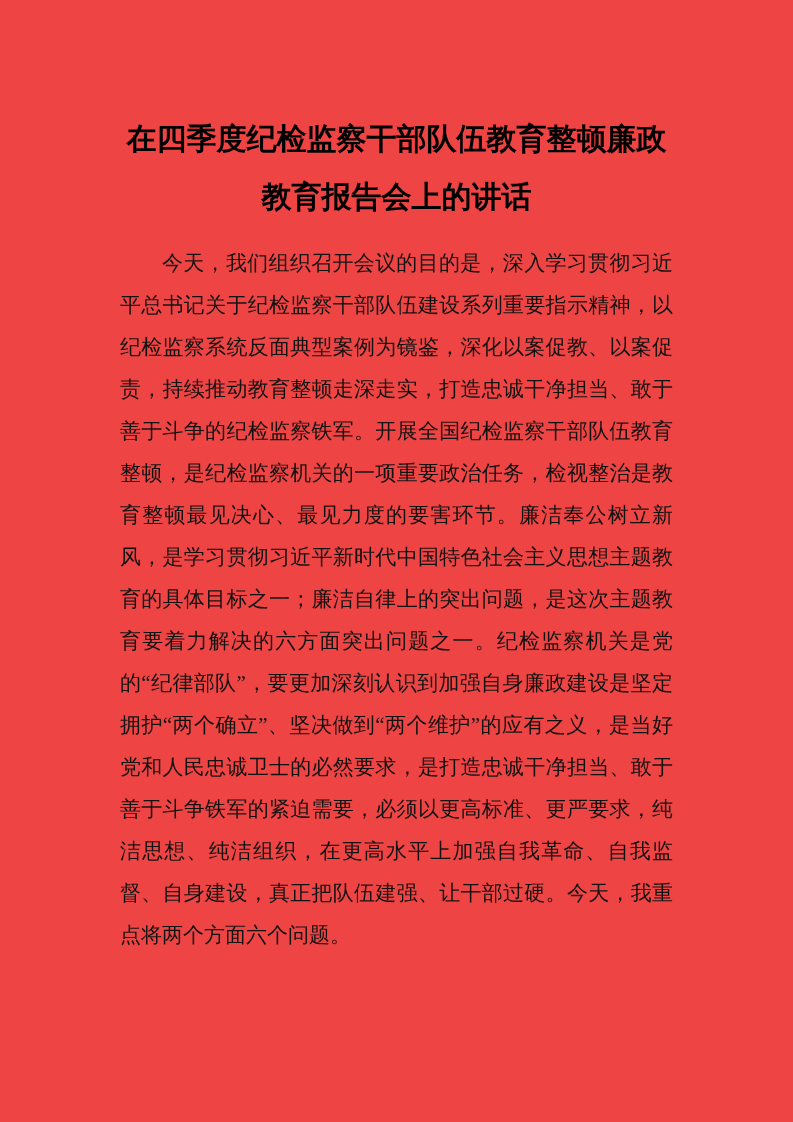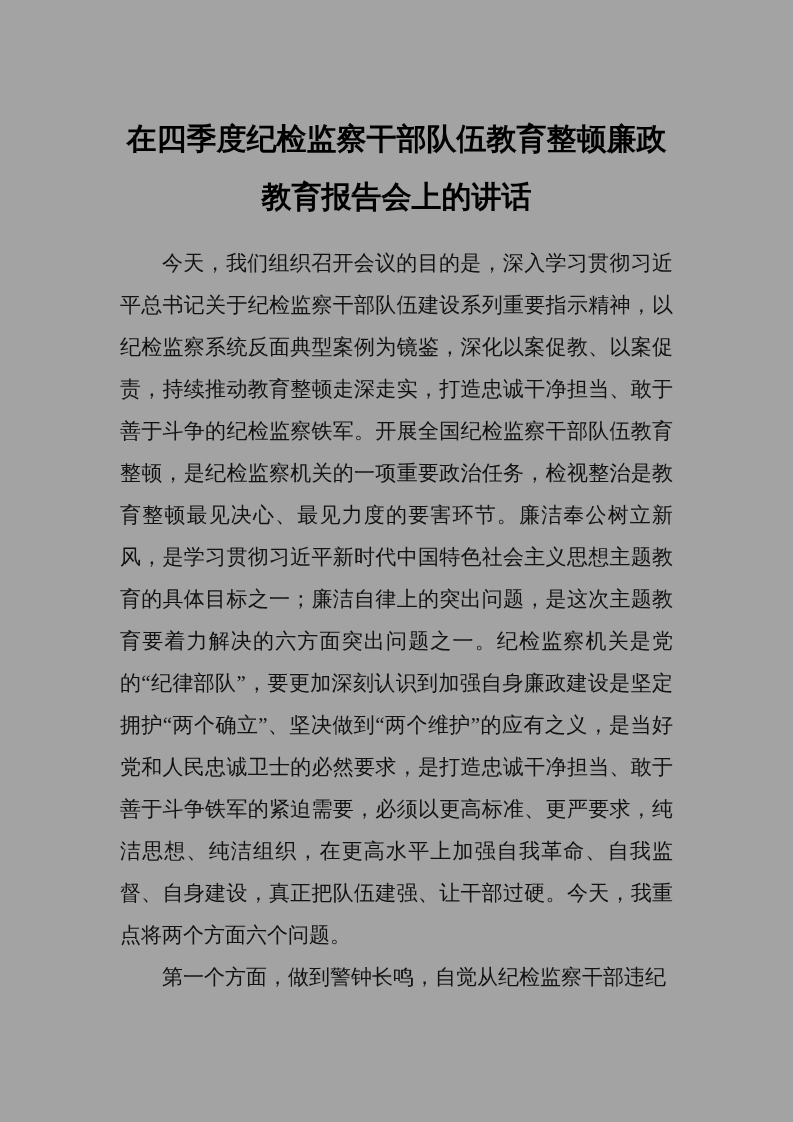--- a/index.html
+++ b/index.html
@@ -10,21 +10,21 @@
   body {
     width: 793px;
     height: 1122px;
     overflow: hidden;
   }
   .page {
     box-sizing: border-box;
     width: 793px;
     height: 1122px;
     padding: 110px 120px 40px 120px;
-    background: #a3a3a3;
+    background: #ef4444;
     color: #000000;
   }
   .doc-title {
     margin: 0;
     font-family: "Liberation Serif", "DejaVu Serif", serif;
     font-weight: bold;
     font-size: 30px;
     line-height: 58px;
     text-align: center;
     letter-spacing: 0;
@@ -45,15 +45,14 @@
     word-break: break-all;
   }
 </style>
 </head>
 <body>
 
 <div class="page">
   <h1 class="doc-title">在四季度纪检监察干部队伍教育整顿廉政教育报告会上的讲话</h1>
   <div class="doc-body">
     <p class="para">今天，我们组织召开会议的目的是，深入学习贯彻习近平总书记关于纪检监察干部队伍建设系列重要指示精神，以纪检监察系统反面典型案例为镜鉴，深化以案促教、以案促责，持续推动教育整顿走深走实，打造忠诚干净担当、敢于善于斗争的纪检监察铁军。开展全国纪检监察干部队伍教育整顿，是纪检监察机关的一项重要政治任务，检视整治是教育整顿最见决心、最见力度的要害环节。廉洁奉公树立新风，是学习贯彻习近平新时代中国特色社会主义思想主题教育的具体目标之一；廉洁自律上的突出问题，是这次主题教育要着力解决的六方面突出问题之一。纪检监察机关是党的“纪律部队”，要更加深刻认识到加强自身廉政建设是坚定拥护“两个确立”、坚决做到“两个维护”的应有之义，是当好党和人民忠诚卫士的必然要求，是打造忠诚干净担当、敢于善于斗争铁军的紧迫需要，必须以更高标准、更严要求，纯洁思想、纯洁组织，在更高水平上加强自我革命、自我监督、自身建设，真正把队伍建强、让干部过硬。今天，我重点将两个方面六个问题。</p>
-    <p class="para">第一个方面，做到警钟长鸣，自觉从纪检监察干部违纪</p>
   </div>
 </div>
 
 </body></html>

